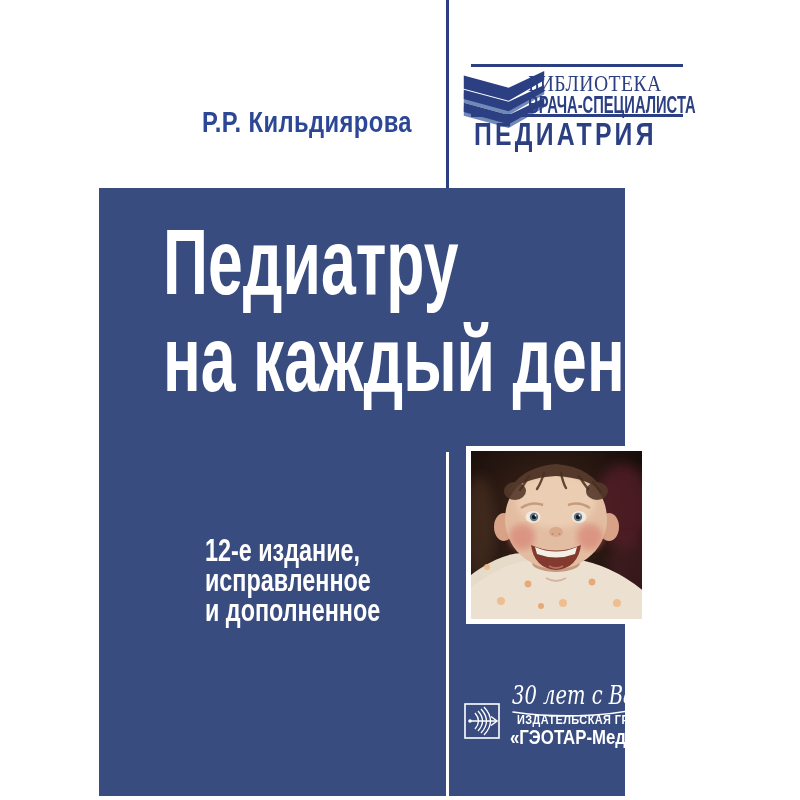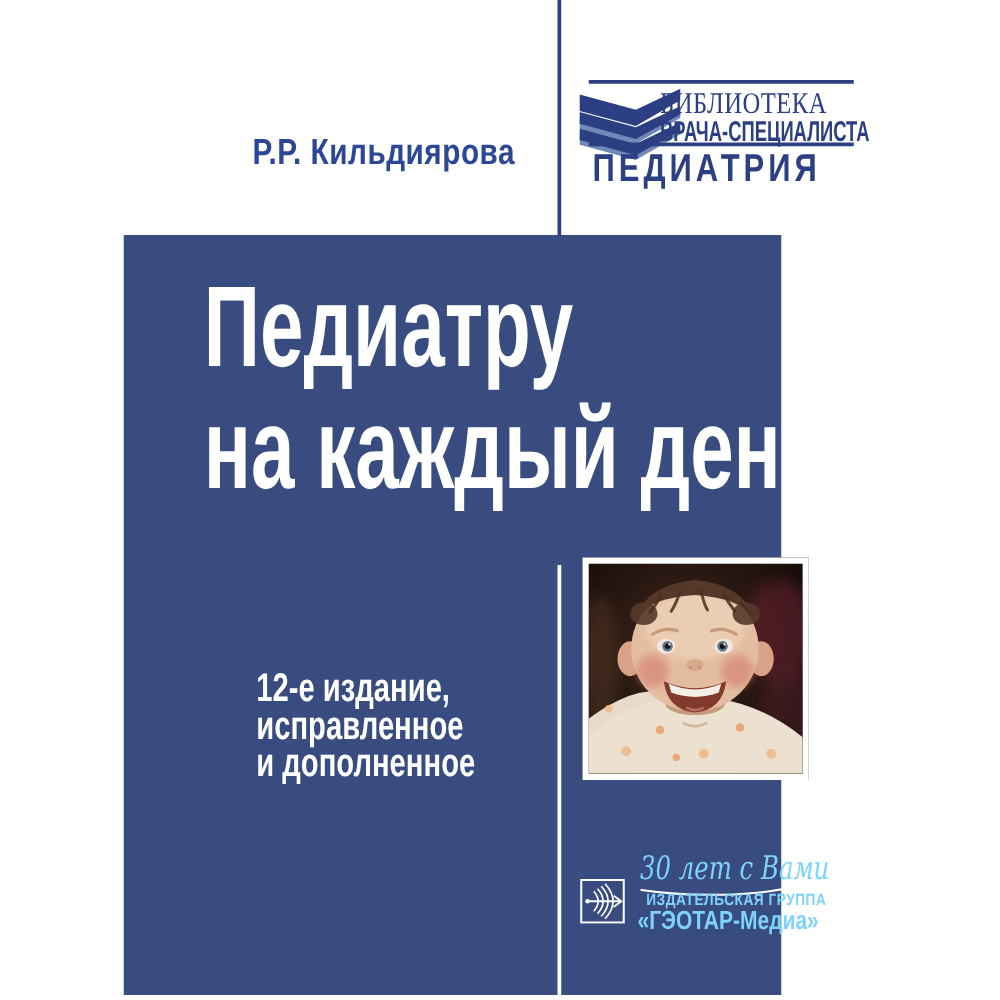--- a/index.html
+++ b/index.html
@@ -50,21 +50,21 @@
   }
   
   .vline-white{position:absolute;left:347px;top:264px;width:3px;height:344px;background:#ffffff;}
   
   .photo{
     position:absolute;left:367px;top:258px;width:171px;height:168px;
     background:#1d1410;border:5px solid #ffffff;
   }
   .photo svg{display:block;}
   
-  .publisher{position:absolute;left:360px;top:490px;width:240px;height:70px;color:#7dd3fc;text-decoration:underline;}
+  .publisher{position:absolute;left:360px;top:490px;width:240px;height:70px;color:#ffffff;text-decoration:underline;}
   .pub-icon{position:absolute;left:5px;top:25px;}
   .pub-anniv{
     position:absolute;left:53px;top:2px;
     font-family:"DejaVu Serif",serif;font-style:italic;font-size:26px;
     transform:scaleX(.75);transform-origin:left top;white-space:nowrap;
   }
   .pub-swoosh{position:absolute;left:50px;top:26px;}
   .pub-group{
     position:absolute;left:58px;top:34px;
     font-size:13px;font-weight:bold;letter-spacing:.5px;

